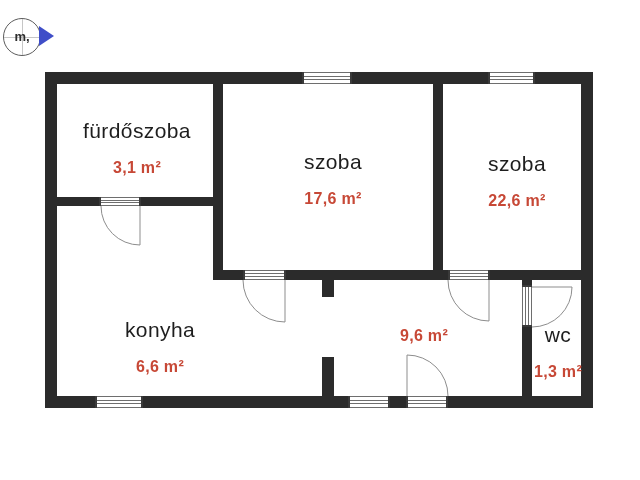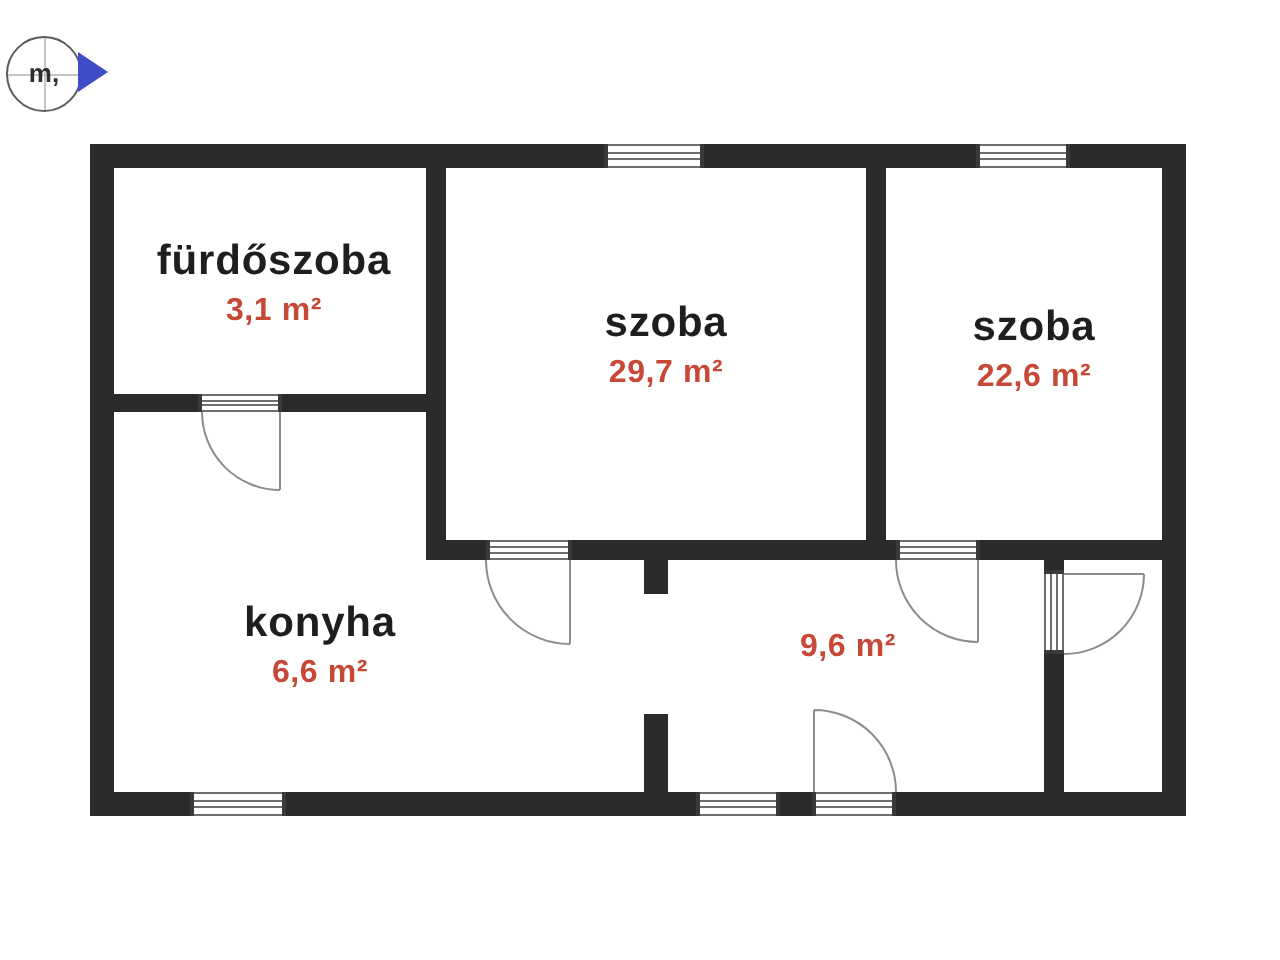--- a/index.html
+++ b/index.html
@@ -21,23 +21,23 @@
   .sym-v {
     border-top:2px solid #3a3a3a; border-bottom:2px solid #3a3a3a;
     background-image:linear-gradient(#6e6e6e,#6e6e6e),linear-gradient(#6e6e6e,#6e6e6e),
                      linear-gradient(#6e6e6e,#6e6e6e),linear-gradient(#6e6e6e,#6e6e6e);
     background-size:1px 100%;
     background-position:0 0,34% 0,67% 0,100% 0;
   }
   #door-svg { position:absolute; left:0; top:0; pointer-events:none; }
   #door-svg path { fill:none; stroke:#8d8d8d; stroke-width:1; }
   .room-label { position:absolute; transform:translateX(-50%); text-align:center; white-space:nowrap; }
-  .room-name  { font-size:21px; line-height:24px; font-weight:700; letter-spacing:.4px; color:#1e1e1e; }
+  .room-name  { font-size:21px; line-height:24px; font-weight:400; letter-spacing:.4px; color:#1e1e1e; }
   .room-area  { font-size:16px; line-height:18px; font-weight:600; letter-spacing:.3px;
-                margin-top:4px; color:var(--area,#c74836);text-align:center; }
+                margin-top:16px; color:var(--area,#c74836);text-align:center; }
   
   #logo { position:absolute; left:3px; top:18px; width:52px; height:38px; }
   .logo-circle { position:absolute; left:0; top:0; width:36px; height:36px;
     border:1.5px solid #5c5c5c; border-radius:50%; background:#fff; overflow:hidden; }
   .cross-v { position:absolute; left:50%; top:0; width:1px; height:100%; background:#c6c6c6; }
   .cross-h { position:absolute; top:50%; left:0; height:1px; width:100%; background:#c6c6c6; }
   .logo-text { position:absolute; width:100%; top:50%; transform:translateY(-54%);
     text-align:center; font-size:13px; font-weight:800; color:#2e2e2e; }
   .logo-arrow { position:absolute; left:36px; top:8px; width:0; height:0;
     border-left:15px solid var(--accent,#3f4ec8);
@@ -88,27 +88,31 @@
     <path d="M532,287 L572,287 M572,287 A40,40 0 0 1 532,327"></path>
     <path d="M407,396 L407,355 M407,355 A41,41 0 0 1 448,396"></path>
   </svg>
 
   <div class="room-label" style="left:137px;top:119px;">
     <div class="room-name">fürdőszoba</div>
     <div class="room-area">3,1 m²</div>
   </div>
   <div class="room-label" style="left:333px;top:150px;">
     <div class="room-name">szoba</div>
-    <div class="room-area">29,7 m²</div>
+    <div class="room-area">17,6 m²</div>
   </div>
   <div class="room-label" style="left:517px;top:152px;">
     <div class="room-name">szoba</div>
     <div class="room-area">22,6 m²</div>
   </div>
-  <div class="room-label" style="left:160px;top:300px;">
+  <div class="room-label" style="left:160px;top:318px;">
     <div class="room-name">konyha</div>
     <div class="room-area">6,6 m²</div>
   </div>
   <div class="room-label" style="left:424px;top:311px;">
     <div class="room-area">9,6 m²</div>
   </div>
+  <div class="room-label" style="left:558px;top:323px;">
+    <div class="room-name">wc</div>
+    <div class="room-area">1,3 m²</div>
+  </div>
 
 </div>
 
 </body></html>

